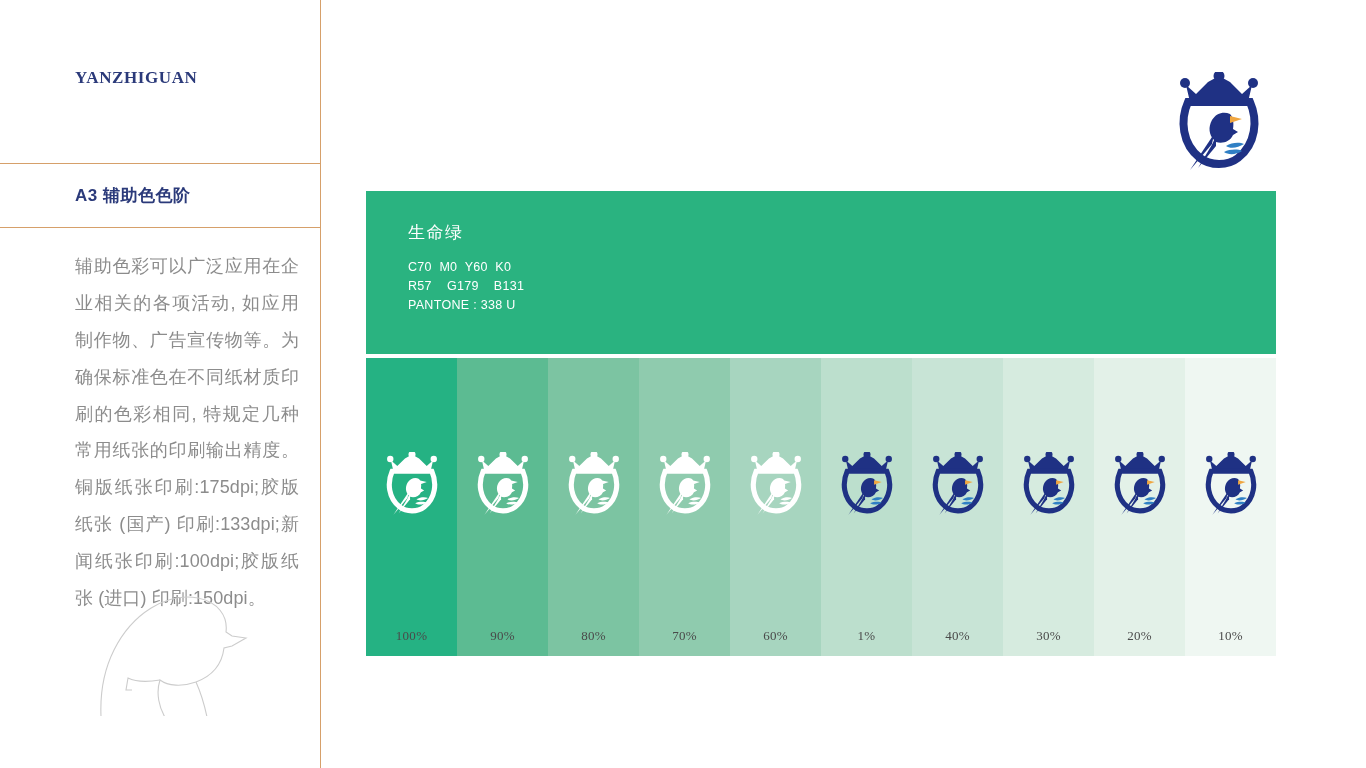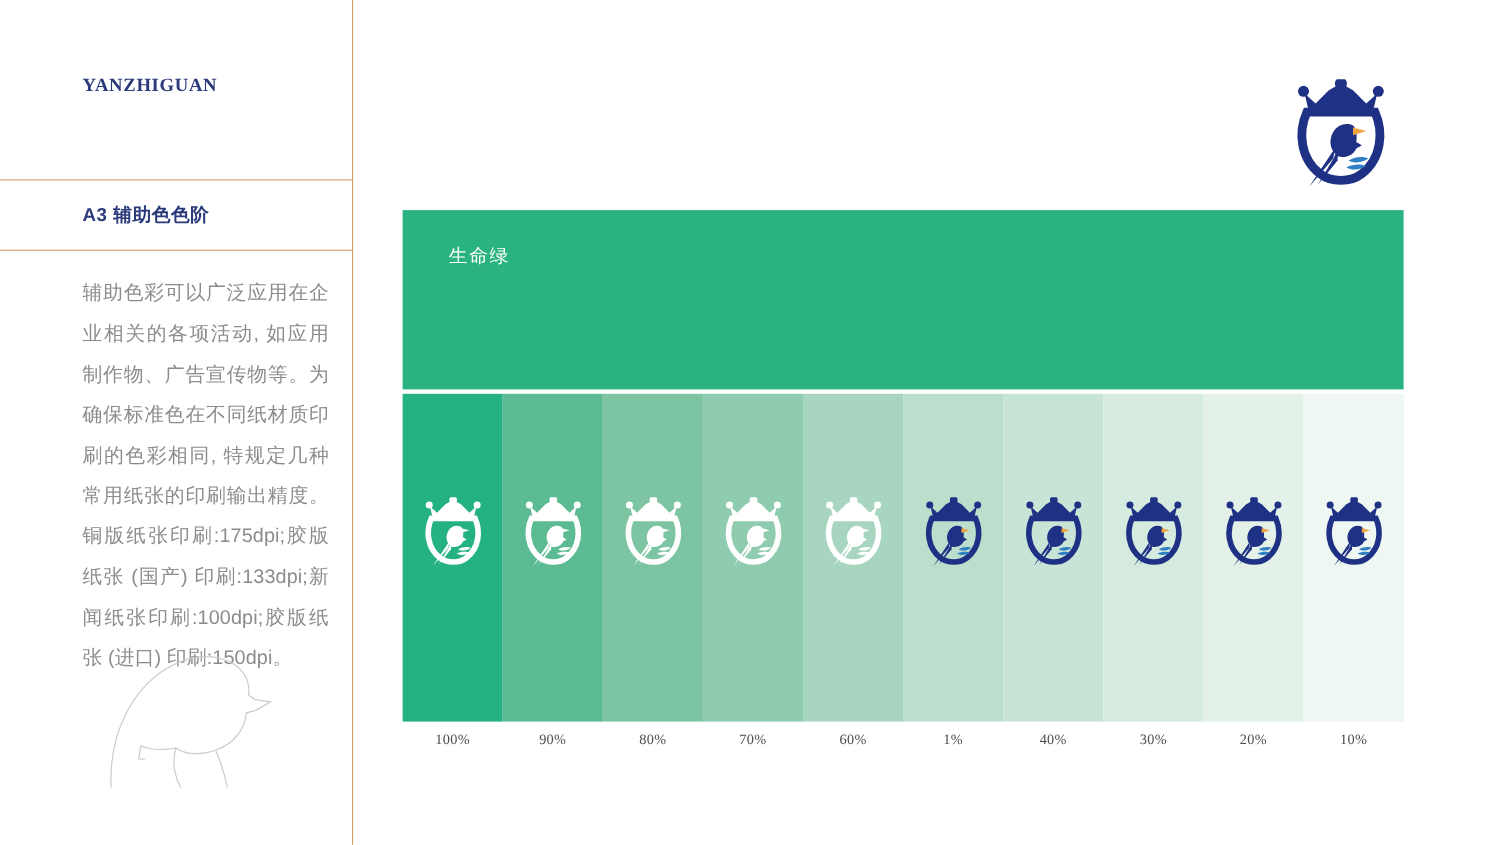--- a/index.html
+++ b/index.html
@@ -194,21 +194,21 @@
   .swatch-logo {
     width: 56px;
     height: 64px;
     margin-top: -46px;
   }
 
   
   #swatch-labels {
     position: absolute;
     left: 366px;
-    top: 664px;
+    top: 628px;
     width: 910px;
     height: 24px;
     display: flex;
   }
   .swatch-label {
     flex: 1 1 0;
     text-align: center;
     font-family: "Liberation Serif", "DejaVu Serif", serif;
     font-size: 13px;
     color: #4a4a4a;
@@ -267,20 +267,23 @@
     <path d="M40 66 L22 96 L40 74 Z" fill="#1f3184"></path>
 
     <path d="M50 74 C56 70 64 70 68 72 C62 76 54 77 50 74 Z" fill="#2f7fc4"></path>
     <path d="M48 80 C54 77 62 77 66 79 C60 83 52 83 48 80 Z" fill="#2f7fc4"></path>
   </g>
 </svg>
 
 <div id="swatch-header" style="background: rgb(42, 179, 128);">
   <div class="header-inner">
     <div class="header-name">生命绿</div>
+    <div class="header-specs">C70  M0  Y60  K0
+R57    G179    B131
+PANTONE : 338 U</div>
   </div>
 </div>
 
 <div id="swatch-row">
     <div class="swatch-cell" style="background: rgb(37, 178, 131);">
   <svg class="swatch-logo" viewBox="0 0 86 100">
     <path d="M14 30 L10 13 L20 22 L32 10 L43 4 L54 10 L66 22 L76 13 L72 30 Z" fill="#ffffff"></path>
     <circle cx="9" cy="11" r="5" fill="#ffffff"></circle>
     <circle cx="43" cy="4" r="5.5" fill="#ffffff"></circle>
     <circle cx="77" cy="11" r="5" fill="#ffffff"></circle>

